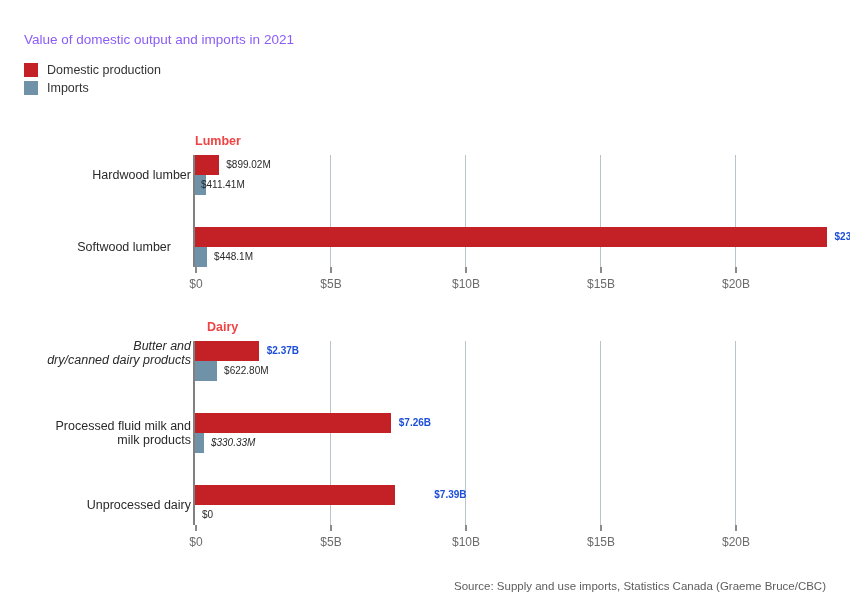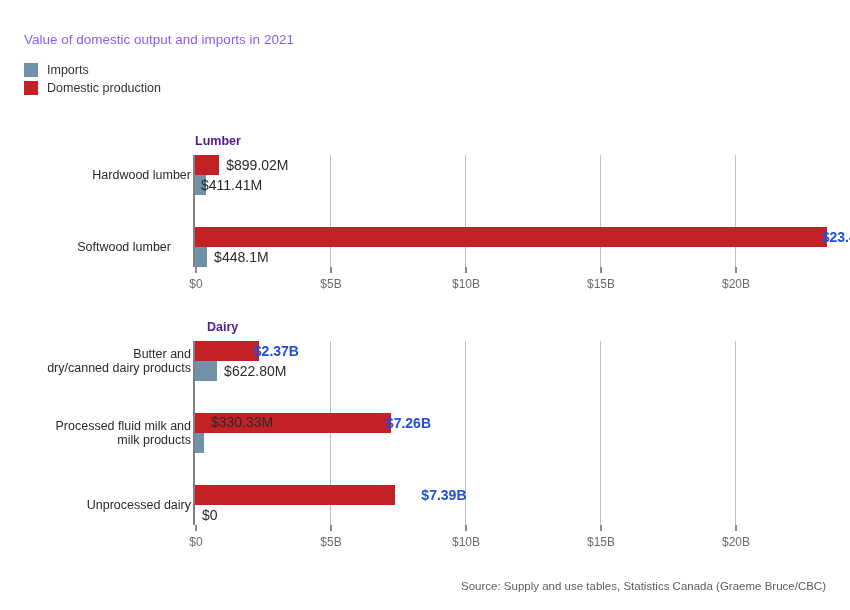--- a/index.html
+++ b/index.html
@@ -60,21 +60,21 @@
   
   .panel {
     position: absolute;
     left: 0;
     width: 850px;
   }
   .panel-title {
     position: absolute;
     font-size: 12.5px;
     font-weight: bold;
-    color: #4c1d95;
+    color: #ef4444;
   }
   .axis-line {
     position: absolute;
     width: 2px;
     background: #808080;
   }
   .gridline {
     position: absolute;
     width: 1px;
     background: #b9c3ca;
@@ -96,21 +96,21 @@
 
   .bar {
     position: absolute;
     height: 20px;
   }
   .bar.dom { background: #c42127; }
   .bar.imp { background: #7092a8; }
 
   .bar-value {
     position: absolute;
-    font-size: 14px;
+    font-size: 10px;
     white-space: nowrap;
     line-height: 20px;
     height: 20px;
   }
   .bar-value.inside {
     color: #1d4ed8;
     font-weight: bold;
     text-align: right;
     margin-left: 48px;
   }
@@ -136,26 +136,26 @@
     color: #5d5d5d;
   }
 </style>
 </head>
 <body>
 
 <div class="header">
   <div class="chart-subtitle">Value of domestic output and imports in 2021</div>
   <div class="legend" id="legend">
       <div class="legend-row">
+        <span class="legend-swatch" style="background: rgb(196, 33, 39);"></span>
+        <span class="legend-label">Domestic production</span>
+      </div>
+      <div class="legend-row">
         <span class="legend-swatch" style="background: rgb(112, 146, 168);"></span>
         <span class="legend-label">Imports</span>
-      </div>
-      <div class="legend-row">
-        <span class="legend-swatch" style="background: rgb(196, 33, 39);"></span>
-        <span class="legend-label">Domestic production</span>
       </div>
     </div>
 </div>
 
 <div id="panels-root">
     <div class="panel" style="top: 0px;">
       <div class="panel-title" style="left: 195px; top: 134px;">Lumber</div>
       <div class="tickmark" style="left: 195px; top: 267px;"></div>
       <div class="ticklabel" style="left: 196px; top: 277px;">$0</div>
       <div class="gridline" style="left: 330px; top: 155px; height: 112px;"></div>
@@ -196,28 +196,28 @@
       <div class="tickmark" style="left: 600px; top: 525px;"></div>
       <div class="ticklabel" style="left: 601px; top: 535px;">$15B</div>
       <div class="gridline" style="left: 735px; top: 341px; height: 184px;"></div>
       <div class="tickmark" style="left: 735px; top: 525px;"></div>
       <div class="ticklabel" style="left: 736px; top: 535px;">$20B</div>
       <div class="axis-line" style="left: 193px; top: 341px; height: 184px;"></div>
       <div class="bar dom" style="left: 195px; top: 341px; width: 63.99px;"></div>
       <div class="bar-value inside" style="top: 341px; left: 195px; width: 55.99px;">$2.37B</div>
       <div class="bar imp" style="left: 195px; top: 361px; width: 22.1044px;"></div>
       <div class="bar-value outside" style="top: 361px; left: 224.104px;">$622.80M</div>
-      <div class="cat-label" style="right: 659px; width: 180px; top: 347px;">Butter and
+      <div class="cat-label" style="right: 659px; width: 180px; top: 339px; font-style: italic;">Butter and
 dry/canned dairy products</div>
       <div class="bar dom" style="left: 195px; top: 413px; width: 196.02px;"></div>
       <div class="bar-value inside" style="top: 413px; left: 195px; width: 188.02px;">$7.26B</div>
       <div class="bar imp" style="left: 195px; top: 433px; width: 8.91891px;"></div>
-      <div class="bar-value outside" style="top: 412px; left: 210.919px;">$330.33M</div>
+      <div class="bar-value outside" style="top: 433px; left: 210.919px; font-style: italic;">$330.33M</div>
       <div class="cat-label" style="right: 659px; width: 180px; top: 419px;">Processed fluid milk and
 milk products</div>
       <div class="bar dom" style="left: 195px; top: 485px; width: 199.53px;"></div>
       <div class="bar-value inside" style="top: 485px; left: 195px; width: 191.53px; padding-left: 32px;">$7.39B</div>
       <div class="bar-value outside" style="top: 505px; left: 202px;">$0</div>
       <div class="cat-label" style="right: 659px; width: 180px; top: 498px;">Unprocessed dairy</div>
     </div>
   </div>
 
-<div class="source">Source: Supply and use tables, Statistics Canada (Graeme Bruce/CBC)</div>
+<div class="source">Source: Supply and use imports, Statistics Canada (Graeme Bruce/CBC)</div>
 
 </body></html>

